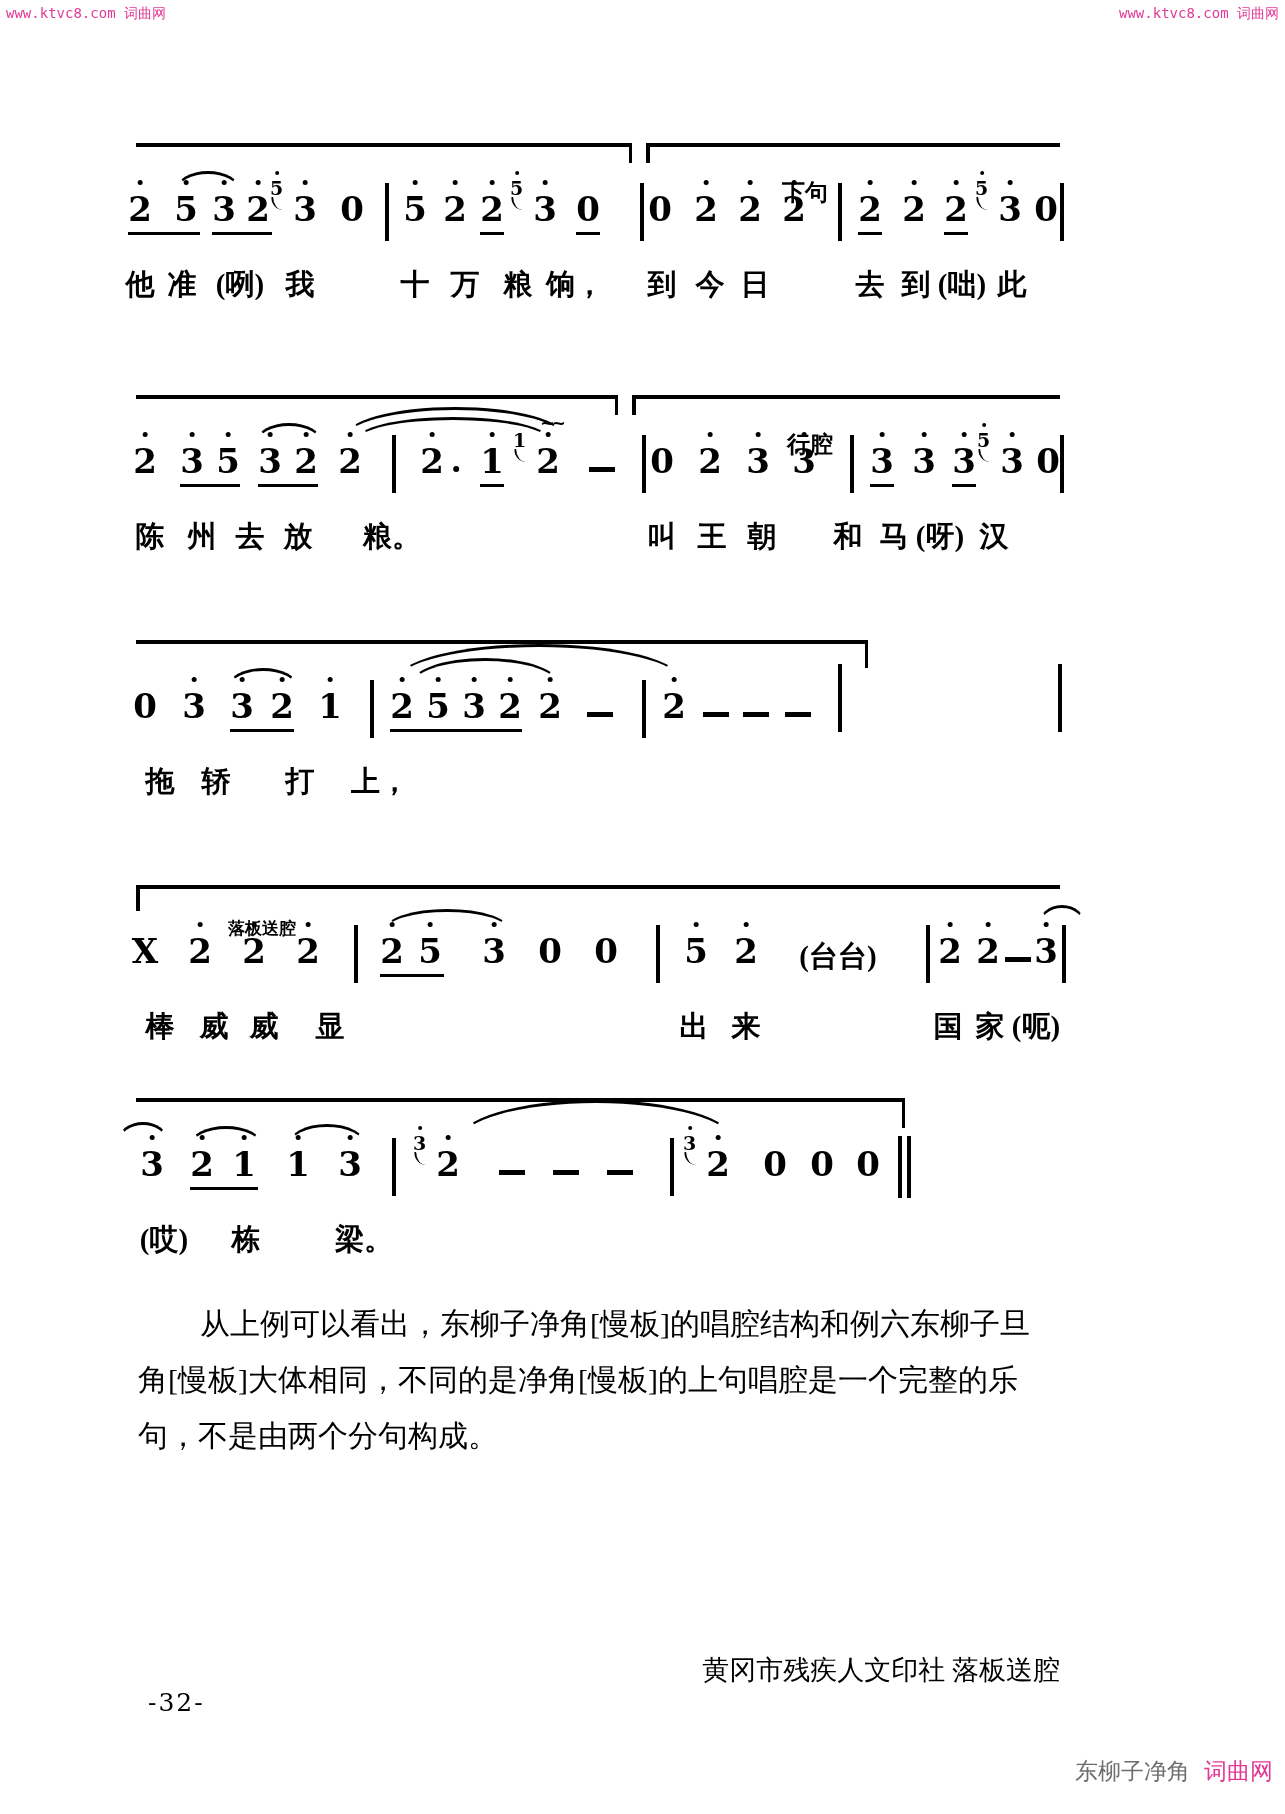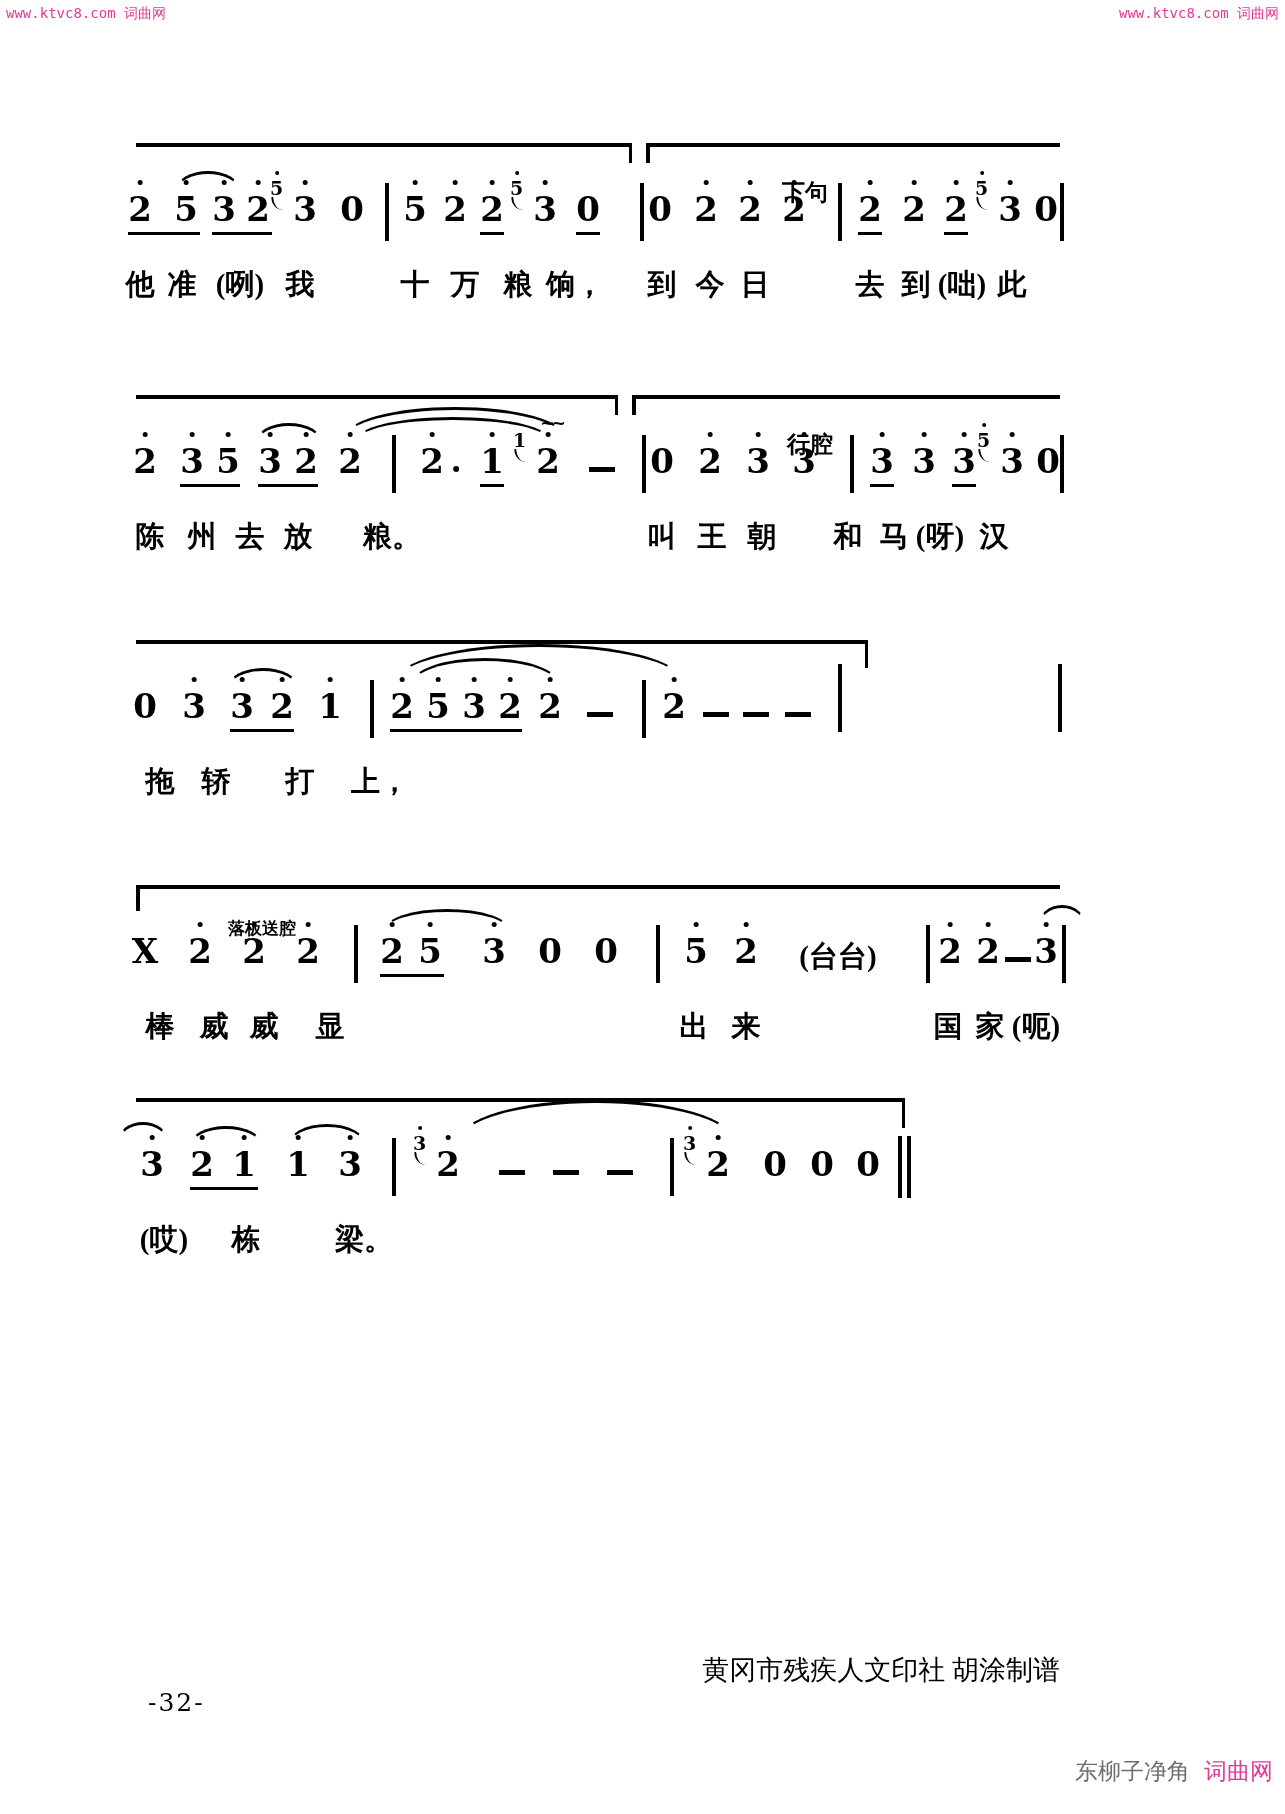--- a/index.html
+++ b/index.html
@@ -240,20 +240,25 @@
         <div class="note" style="left: 822px;"><span>0</span></div>
         <div class="note" style="left: 868px;"><span>0</span></div>
         <div class="bar" style="left: 898px; top: 38px; height: 62px;"></div>
         <div class="bar" style="left: 907px; top: 38px; height: 62px;"></div>
         <div class="lyr" style="left: 164px;">(哎)</div>
         <div class="lyr" style="left: 246px;">栋</div>
         <div class="lyr" style="left: 364px;">梁。</div>
       </div>
     </div>
 
-
-  <div id="credit">黄冈市残疾人文印社 胡涂制谱</div>
+  <div id="para">
+    <div class="pline indent">从上例可以看出，东柳子净角[慢板]的唱腔结构和例六东柳子旦</div>
+    <div class="pline">角[慢板]大体相同，不同的是净角[慢板]的上句唱腔是一个完整的乐</div>
+    <div class="pline">句，不是由两个分句构成。</div>
+  </div>
+
+  <div id="credit">黄冈市残疾人文印社 落板送腔</div>
   <div id="pagenum">-32-</div>
 
   <div id="footer-right">
     <span class="pre" style="color: rgb(110, 110, 110);">东柳子净角</span><span class="brand" style="color: rgb(226, 58, 151);">词曲网</span>
   </div>
 </div>
 
 </body></html>

